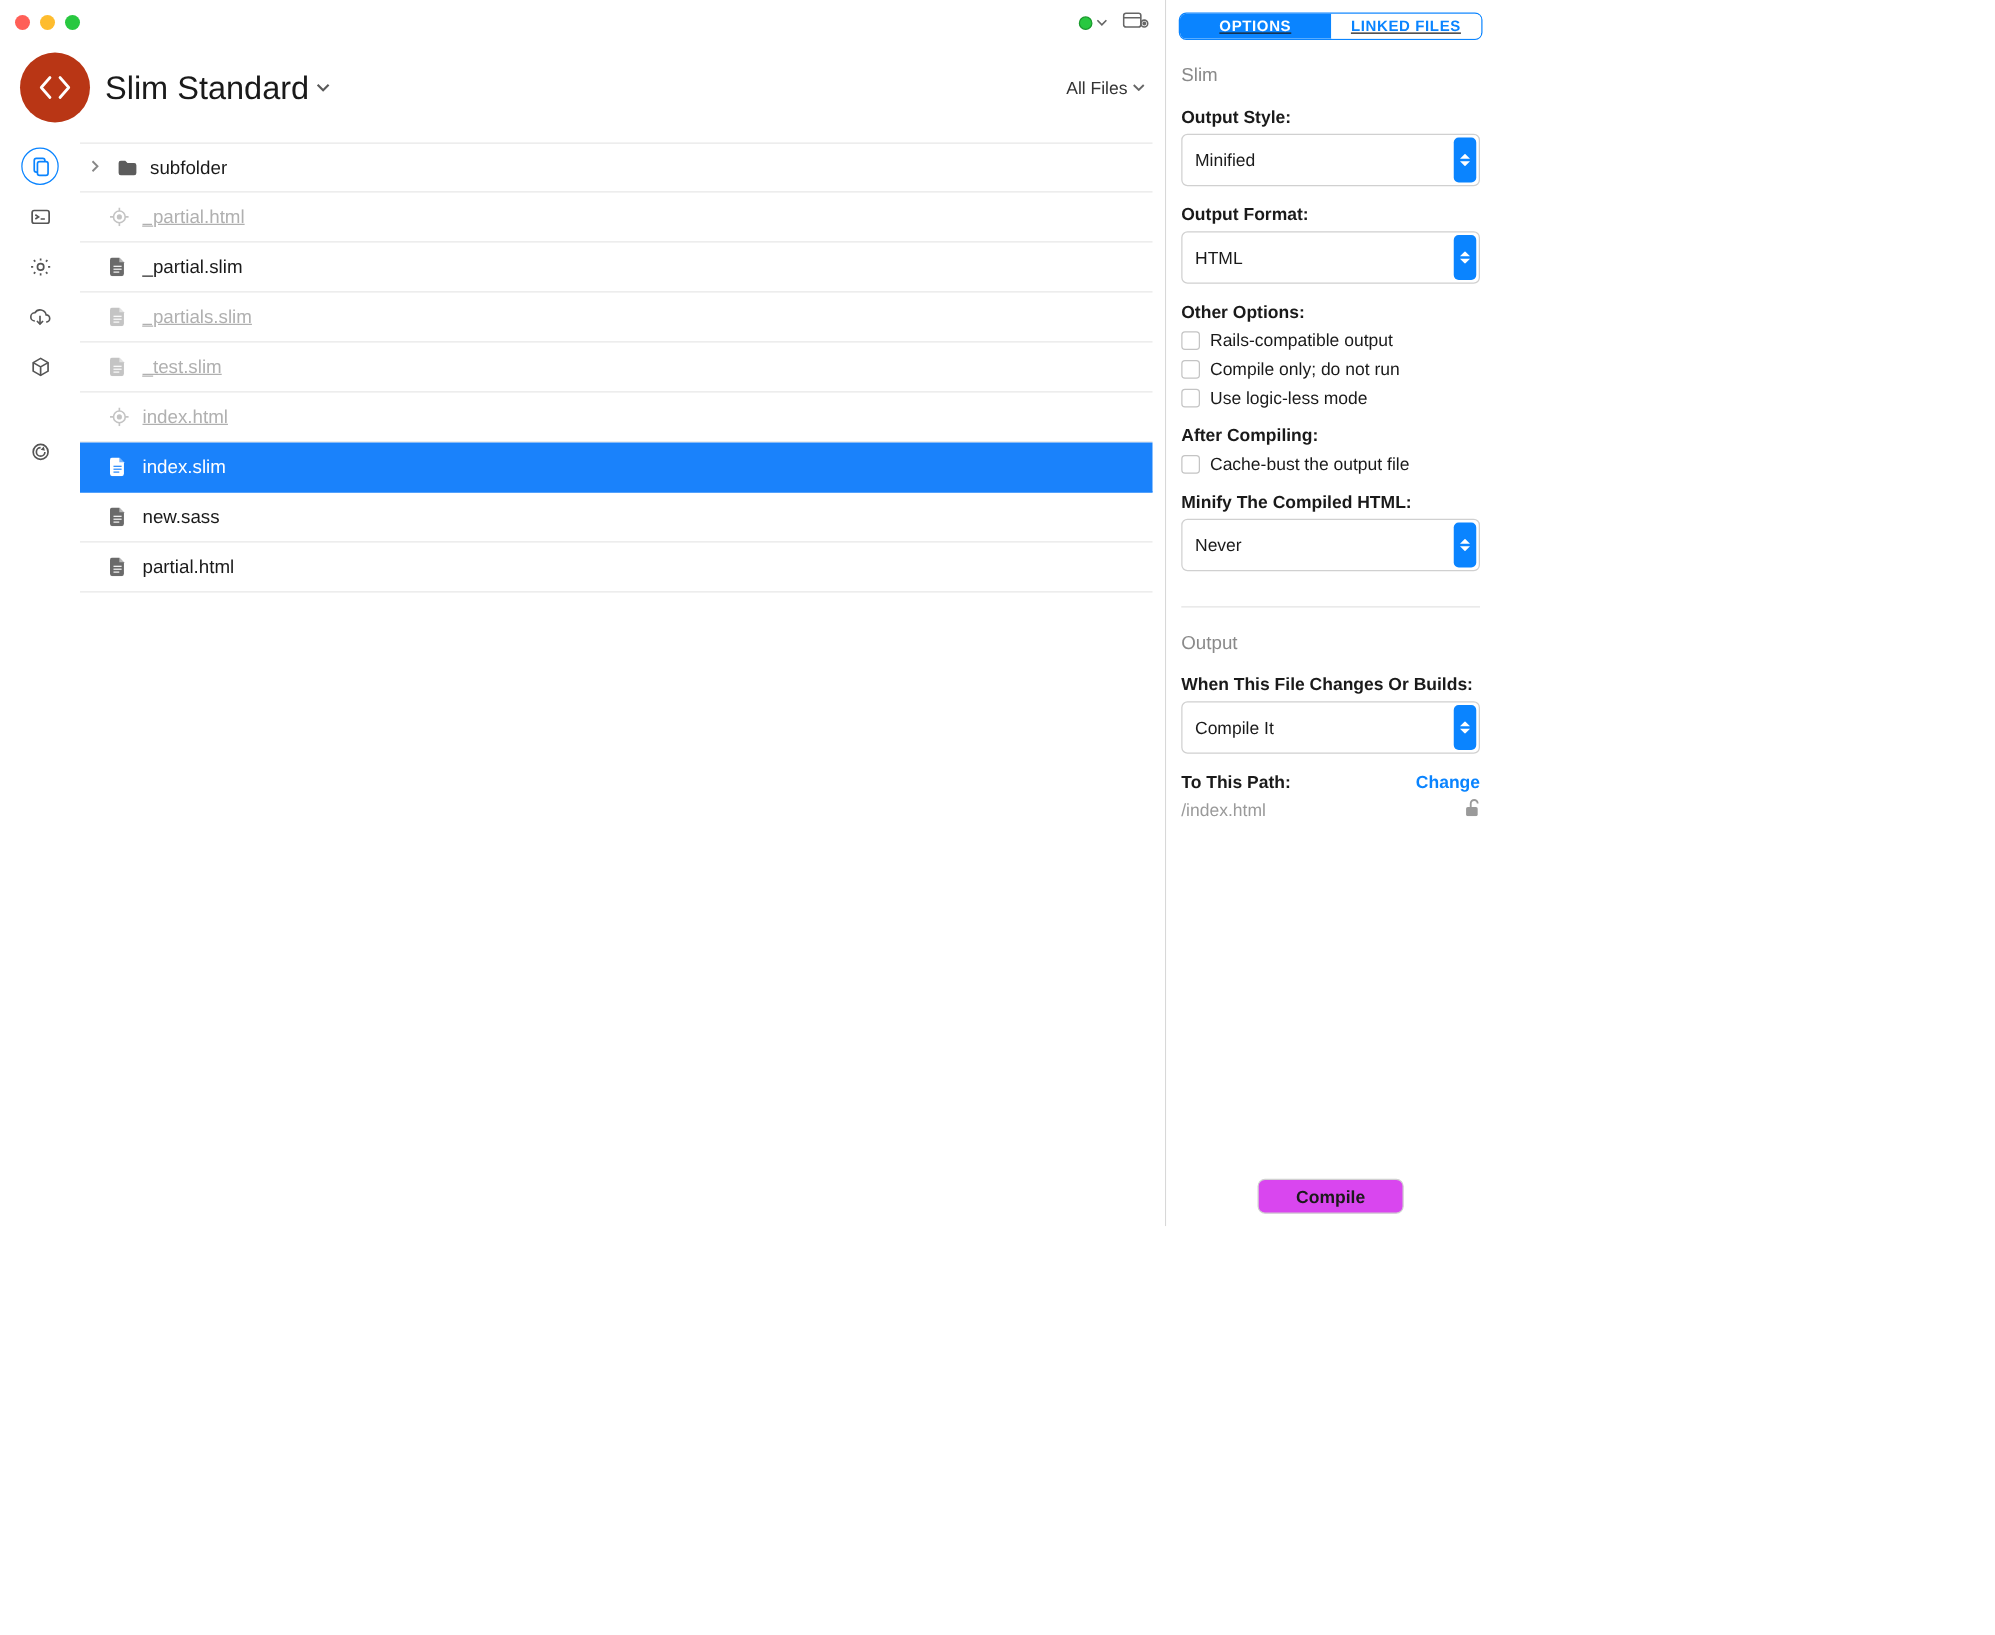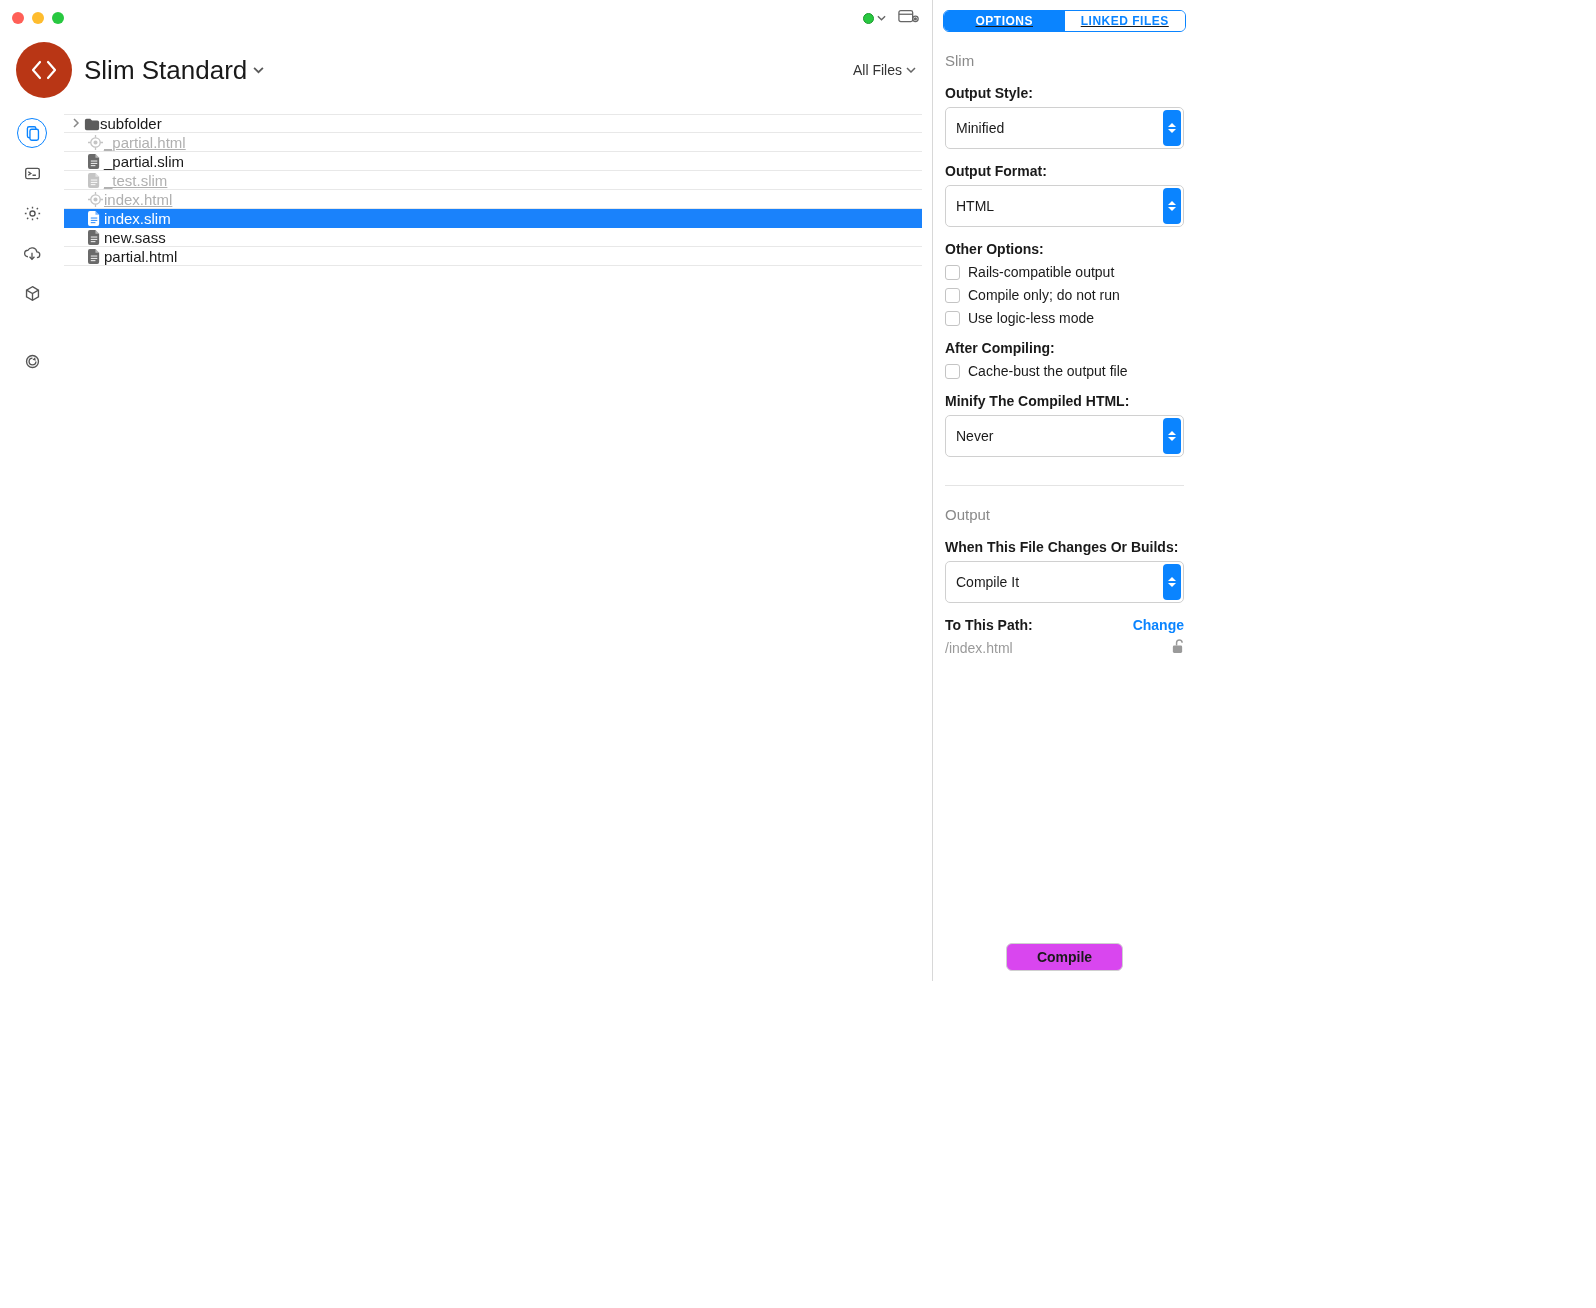--- a/index.html
+++ b/index.html
@@ -36,21 +36,21 @@
 .filter-dd { margin-left: auto; font-size: 14px; color: #333; display: flex; align-items: center; gap: 4px; }
 
 
 .body-split { flex: 1; display: flex; overflow: hidden; }
 .icon-rail { width: 64px; display: flex; flex-direction: column; align-items: center; padding-top: 8px; gap: 10px; }
 .rail-btn { width: 30px; height: 30px; border-radius: 50%; border: 1px solid transparent; display: flex; align-items: center; justify-content: center; color: #555; cursor: pointer; }
 .rail-btn.active { border-color: #0a84ff; color: #0a84ff; }
 .rail-spacer { height: 18px; }
 
 .file-list { flex: 1; padding: 4px 10px 0 0; }
-.file-row { height: 19px; display: flex; align-items: center; gap: 0; padding-left: 24px; border-bottom: 1px solid #e8e8e8; font-size: 15px; color: #1a1a1a; cursor: pointer; }
+.file-row { height: 40px; display: flex; align-items: center; gap: 10px; padding-left: 24px; border-bottom: 1px solid #e8e8e8; font-size: 15px; color: #1a1a1a; cursor: pointer; }
 .file-row:first-child { border-top: 1px solid #e8e8e8; }
 .file-row.folder { padding-left: 8px; }
 .file-row.dim { color: #b0b0b0; text-decoration: underline; }
 .file-row.dim .file-icon { color: #c4c4c4; }
 .file-row.selected { background: #1a82fb; color: #fff; border-bottom-color: #1a82fb; }
 .file-row.selected .file-icon { color: #fff; }
 .disclosure { width: 12px; color: #888; font-size: 11px; }
 .file-icon { width: 16px; color: #6a6a6a; display: inline-flex; }
 .folder .file-icon svg { fill: #5c5c5c; }
 
@@ -217,20 +217,32 @@
         <div class="file-row dim">
           <span class="file-icon">
             <svg width="13" height="15" viewBox="0 0 14 16">
                 <path d="M2 0h6l4 4v10a2 2 0 01-2 2H2a2 2 0 01-2-2V2a2 2 0 012-2z" fill="currentColor"></path>
                 <path d="M8 0v4h4" fill="#fff" opacity="0.5"></path>
                 <rect x="3" y="7" width="7" height="1" fill="#fff"></rect>
                 <rect x="3" y="9.5" width="7" height="1" fill="#fff"></rect>
                 <rect x="3" y="12" width="5" height="1" fill="#fff"></rect>
               </svg>
           </span>
+          <span>_partials.slim</span>
+        </div>
+        <div class="file-row dim">
+          <span class="file-icon">
+            <svg width="13" height="15" viewBox="0 0 14 16">
+                <path d="M2 0h6l4 4v10a2 2 0 01-2 2H2a2 2 0 01-2-2V2a2 2 0 012-2z" fill="currentColor"></path>
+                <path d="M8 0v4h4" fill="#fff" opacity="0.5"></path>
+                <rect x="3" y="7" width="7" height="1" fill="#fff"></rect>
+                <rect x="3" y="9.5" width="7" height="1" fill="#fff"></rect>
+                <rect x="3" y="12" width="5" height="1" fill="#fff"></rect>
+              </svg>
+          </span>
           <span>_test.slim</span>
         </div>
         <div class="file-row dim">
           <span class="file-icon">
             <svg width="15" height="15" viewBox="0 0 16 16" fill="none" stroke="currentColor" stroke-width="1.4">
                 <circle cx="8" cy="8" r="5"></circle>
                 <circle cx="8" cy="8" r="1.5" fill="currentColor"></circle>
                 <line x1="8" y1="0" x2="8" y2="3"></line>
                 <line x1="8" y1="13" x2="8" y2="16"></line>
                 <line x1="0" y1="8" x2="3" y2="8"></line>

